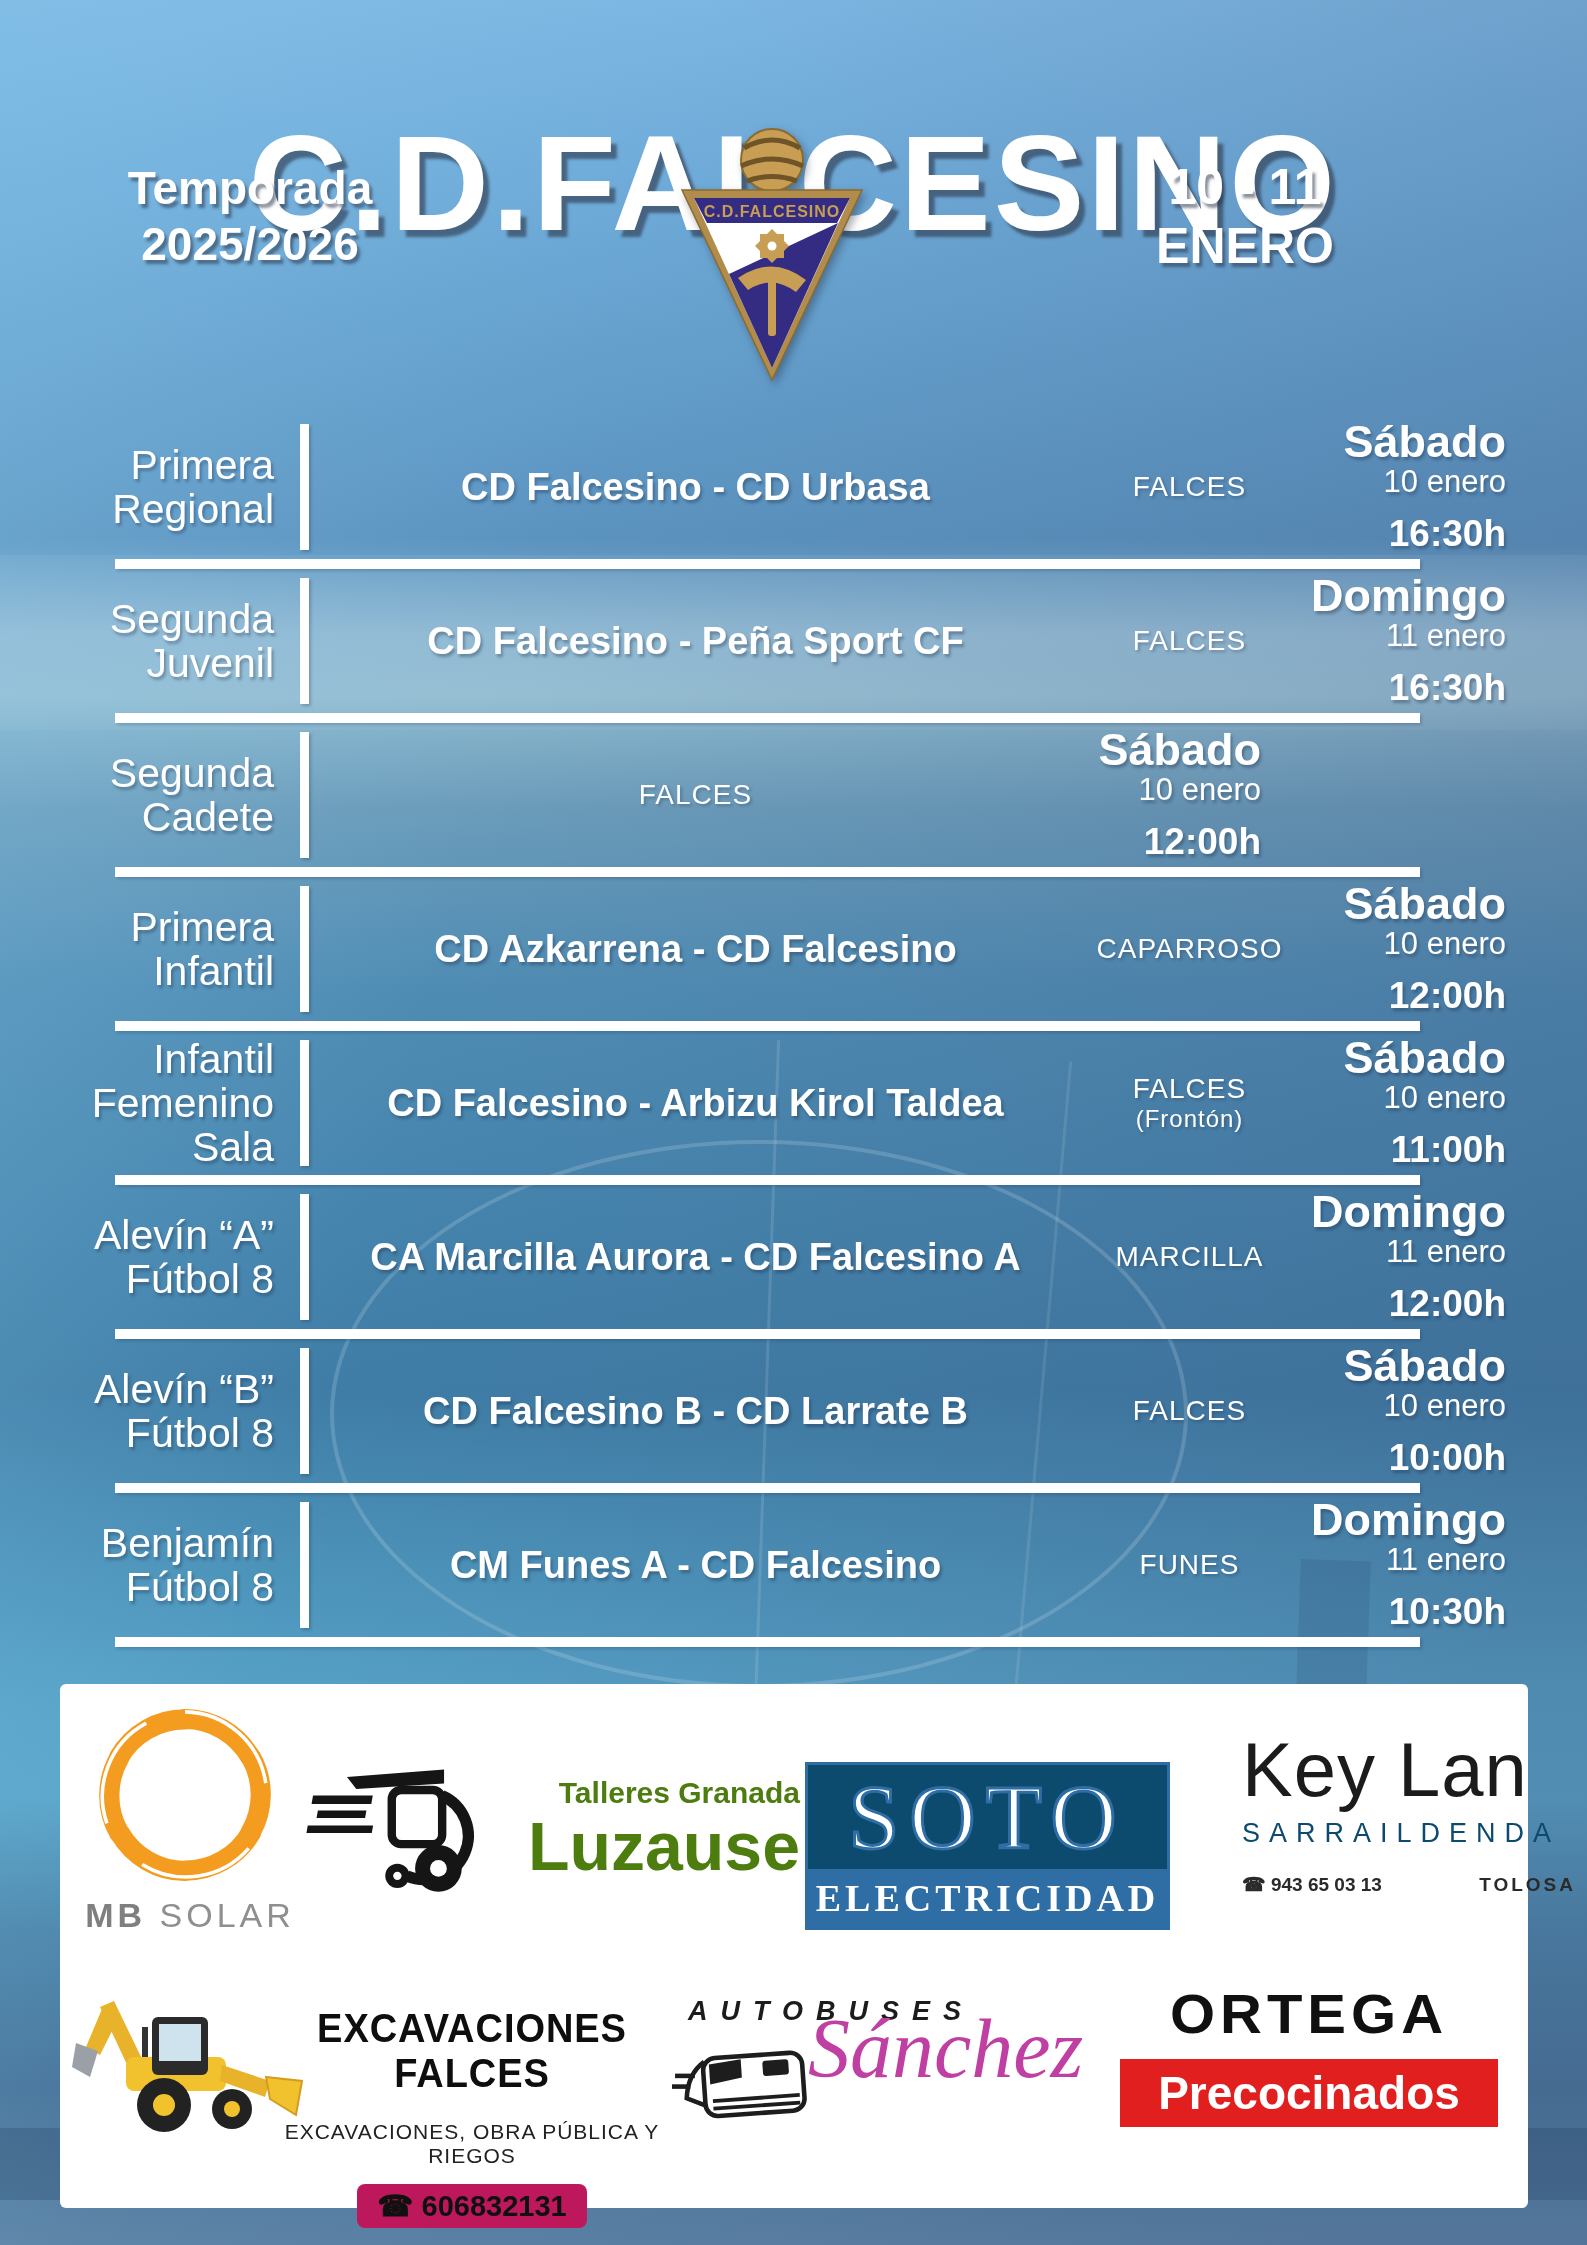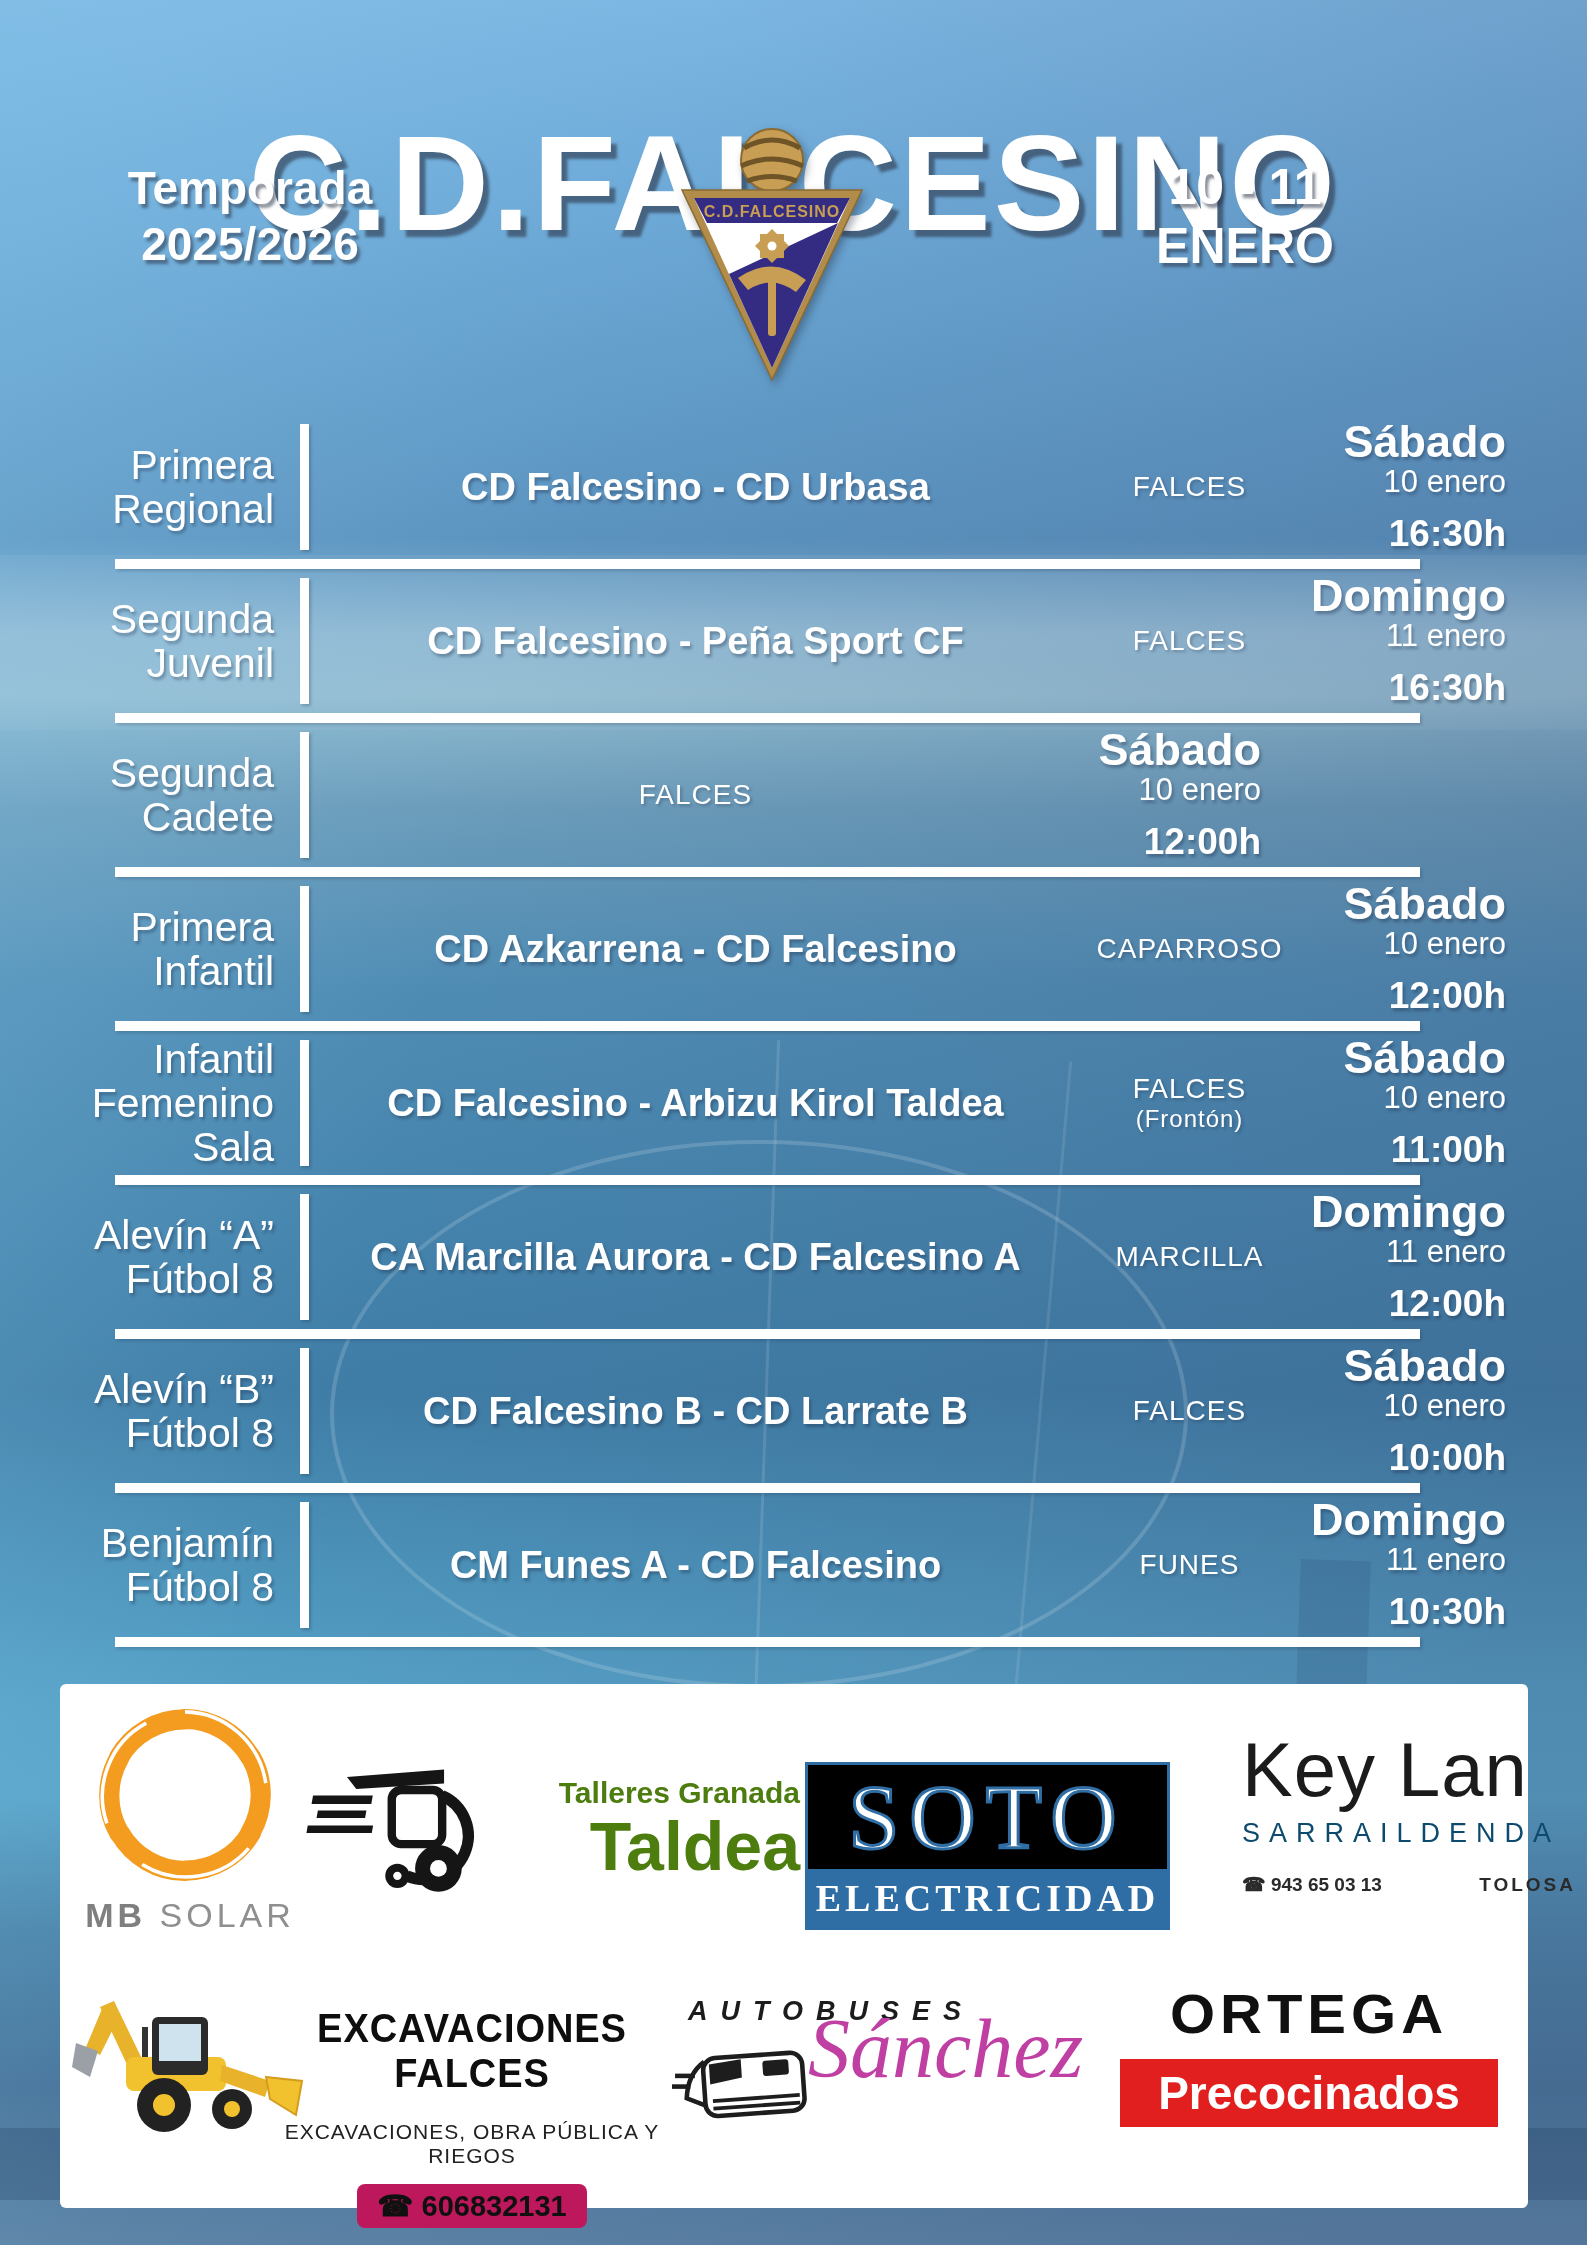--- a/index.html
+++ b/index.html
@@ -52,21 +52,21 @@
   
   .sponsors{position:absolute;left:60px;top:1684px;width:1468px;height:524px;background:#fff;border-radius:6px;}
   .sp{position:absolute;}
   .mb-swirl{left:30px;top:16px;width:190px;height:190px;}
   .mb-label{left:0;top:212px;width:260px;text-align:center;color:#8f8f8f;font-size:34px;letter-spacing:4px;}
   .mb-label b{font-weight:700;color:#7f7f7f;}
   .truck{left:238px;top:78px;width:195px;height:140px;}
   .luz{left:440px;top:92px;width:300px;text-align:right;color:#4d7c0f;}
   .luz-t{font-size:30px;font-weight:700;}
   .luz-n{font-size:68px;font-weight:700;letter-spacing:0;line-height:1.02;margin-top:2px;}
-  .soto{left:745px;top:78px;width:365px;border:3px solid #2f6ea5;background:#000000;box-sizing:border-box;}
+  .soto{left:745px;top:78px;width:365px;border:3px solid #2f6ea5;background:#0c4a6e;box-sizing:border-box;}
   .soto-name{font-family:"Liberation Serif",serif;font-size:92px;letter-spacing:10px;text-align:center;
     color:#fff;-webkit-text-stroke:3px #2f6ea5;line-height:1.02;padding:6px 0 4px;}
   .soto-bar{background:#2f6ea5;color:#fff;font-family:"Liberation Serif",serif;font-weight:700;
     font-size:38px;letter-spacing:4px;text-align:center;padding:7px 0;}
   .keylan{left:1182px;top:46px;width:334px;color:#1b1b1b;}
   .kl-name{font-size:76px;font-weight:400;line-height:1.05;letter-spacing:1px;}
   .kl-sub{margin-top:8px;font-size:27px;letter-spacing:9px;color:#0c4a6e;}
   .kl-meta{margin-top:24px;display:flex;justify-content:space-between;align-items:baseline;
     font-size:19px;font-weight:700;color:#2a2a2a;}
   .kl-city{letter-spacing:3px;}
@@ -271,21 +271,21 @@
       <polygon points="48,16 152,8 152,23 58,29" fill="#151515"></polygon>
       <rect x="96" y="30" width="54" height="58" rx="10" fill="none" stroke="#151515" stroke-width="9"></rect>
       <path d="M150,36 a40,40 0 1,1 -38,86" fill="none" stroke="#151515" stroke-width="12"></path>
       <circle cx="146" cy="114" r="25" fill="#151515"></circle>
       <circle cx="146" cy="114" r="9" fill="#ffffff"></circle>
       <circle cx="102" cy="122" r="13" fill="#151515"></circle>
       <circle cx="102" cy="122" r="4.5" fill="#ffffff"></circle>
     </svg>
     <div class="sp luz">
       <div class="luz-t">Talleres Granada</div>
-      <div class="luz-n">Taldea</div>
+      <div class="luz-n">Luzause</div>
     </div>
 
     <div class="sp soto">
       <div class="soto-name">SOTO</div>
       <div class="soto-bar">ELECTRICIDAD</div>
     </div>
 
     <div class="sp keylan">
       <div class="kl-name">Key Lan</div>
       <div class="kl-sub">SARRAILDENDA</div>

